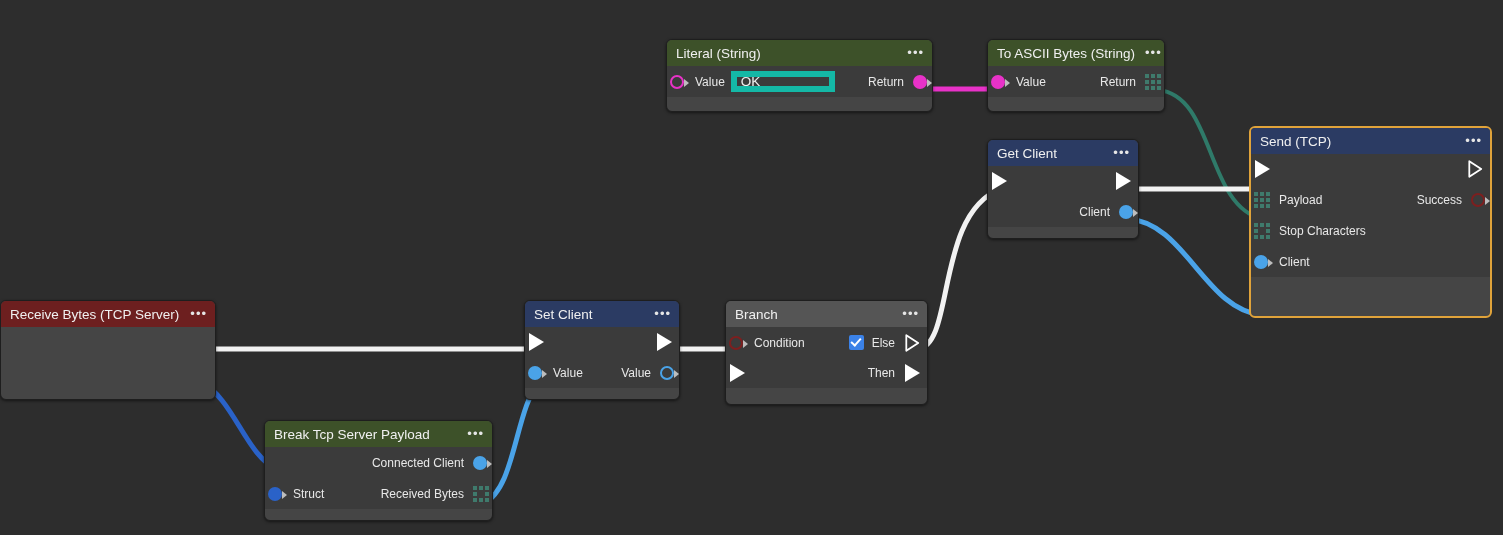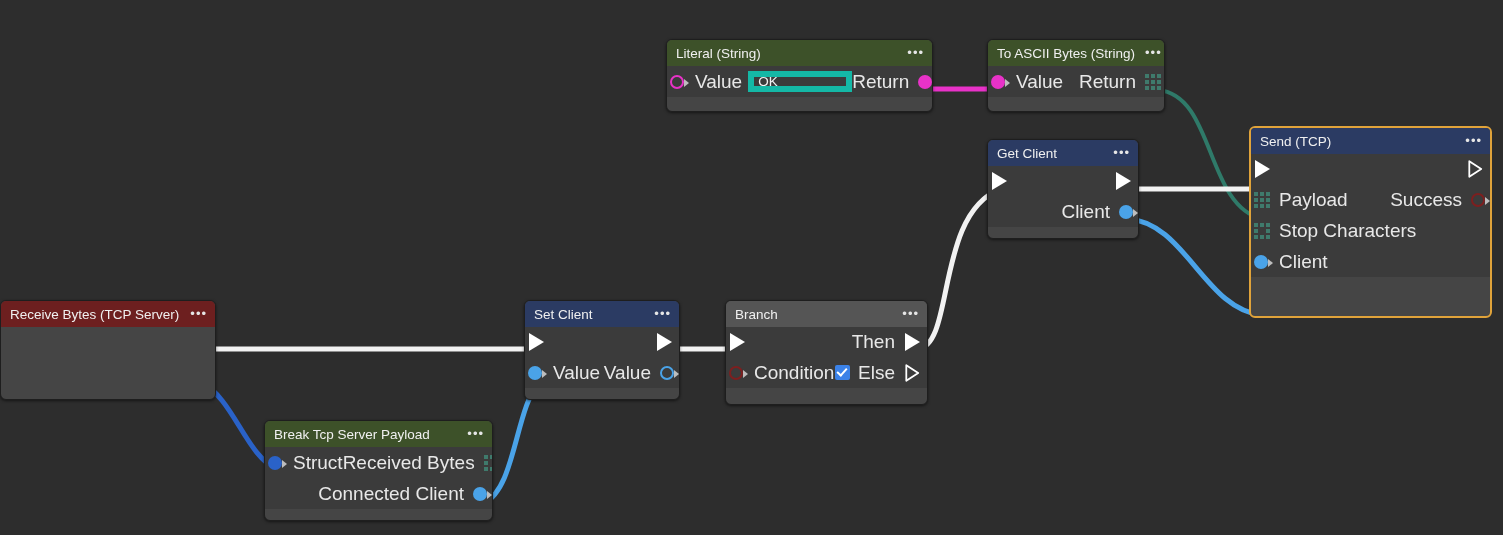--- a/index.html
+++ b/index.html
@@ -90,21 +90,21 @@
   }
   .right-side {
     display: flex;
     align-items: center;
     gap: 8px;
     margin-left: auto;
     padding-right: 2px;
   }
   .plabel {
     color: #e8e8e8;
-    font-size: 19px;
+    font-size: 12px;
     white-space: nowrap;
   }
   
   .port {
     width: 18px;
     height: 18px;
     position: relative;
     flex: 0 0 18px;
     cursor: pointer;
   }
@@ -401,59 +401,69 @@
             </div>
           </div>
         </div>
       </div>
       <div class="node" style="left: 725px; top: 300px; width: 203px; height: 105px;">
         <div class="node-header hdr-gray">
           <span class="node-title">Branch</span>
           <span class="node-menu">•••</span>
         </div>
         <div class="node-body">
-          <div class="row exec-row">
-            <div class="left-side">
-              <span class="exec">
-                <span class="tri-solid"></span>
-              </span>
-            </div>
-            <div class="right-side">
-              <span class="plabel">Then</span>
-              <span class="exec">
-                <span class="tri-solid"></span>
-              </span>
-            </div>
-          </div>
           <div class="row">
             <div class="left-side">
               <span class="port">
                 <span class="dot hollow" style="border-color: rgb(125, 31, 31);"></span>
                 <span class="nub"></span>
               </span>
               <span class="plabel">Condition</span>
             </div>
             <div class="right-side">
               <span class="checkbox"></span>
               <span class="plabel">Else</span>
               <span class="exec">
                 <svg class="tri-outline" viewBox="0 0 15 18">
                   <path d="M1.3 1.2 L13.2 9 L1.3 16.8 Z" fill="none" stroke="#ffffff" stroke-width="1.8" stroke-linejoin="round"></path>
                 </svg>
               </span>
             </div>
           </div>
+          <div class="row exec-row">
+            <div class="left-side">
+              <span class="exec">
+                <span class="tri-solid"></span>
+              </span>
+            </div>
+            <div class="right-side">
+              <span class="plabel">Then</span>
+              <span class="exec">
+                <span class="tri-solid"></span>
+              </span>
+            </div>
+          </div>
         </div>
       </div>
       <div class="node" style="left: 264px; top: 420px; width: 229px; height: 101px;">
         <div class="node-header hdr-green">
           <span class="node-title">Break Tcp Server Payload</span>
           <span class="node-menu">•••</span>
         </div>
         <div class="node-body">
+          <div class="row">
+            <div class="left-side"></div>
+            <div class="right-side">
+              <span class="plabel">Connected Client</span>
+              <span class="port">
+                <span class="dot filled" style="background: rgb(74, 163, 232);"></span>
+                <span class="nub"></span>
+              </span>
+            </div>
+          </div>
           <div class="row">
             <div class="left-side">
               <span class="port">
                 <span class="dot filled" style="background: rgb(42, 98, 200);"></span>
                 <span class="nub"></span>
               </span>
               <span class="plabel">Struct</span>
             </div>
             <div class="right-side">
               <span class="plabel">Received Bytes</span>
@@ -462,26 +472,16 @@
                 <i style="left: 7px; top: 1px; background: rgb(63, 122, 108);"></i>
                 <i style="left: 13px; top: 1px; background: rgb(63, 122, 108);"></i>
                 <i style="left: 1px; top: 7px; background: rgb(63, 122, 108);"></i>
                 <i style="left: 13px; top: 7px; background: rgb(63, 122, 108);"></i>
                 <i style="left: 1px; top: 13px; background: rgb(63, 122, 108);"></i>
                 <i style="left: 7px; top: 13px; background: rgb(63, 122, 108);"></i>
                 <i style="left: 13px; top: 13px; background: rgb(63, 122, 108);"></i>
               </span>
             </div>
           </div>
-          <div class="row">
-            <div class="left-side"></div>
-            <div class="right-side">
-              <span class="plabel">Connected Client</span>
-              <span class="port">
-                <span class="dot filled" style="background: rgb(74, 163, 232);"></span>
-                <span class="nub"></span>
-              </span>
-            </div>
-          </div>
         </div>
       </div>
     </div>
 </div>
 
 </body></html>

